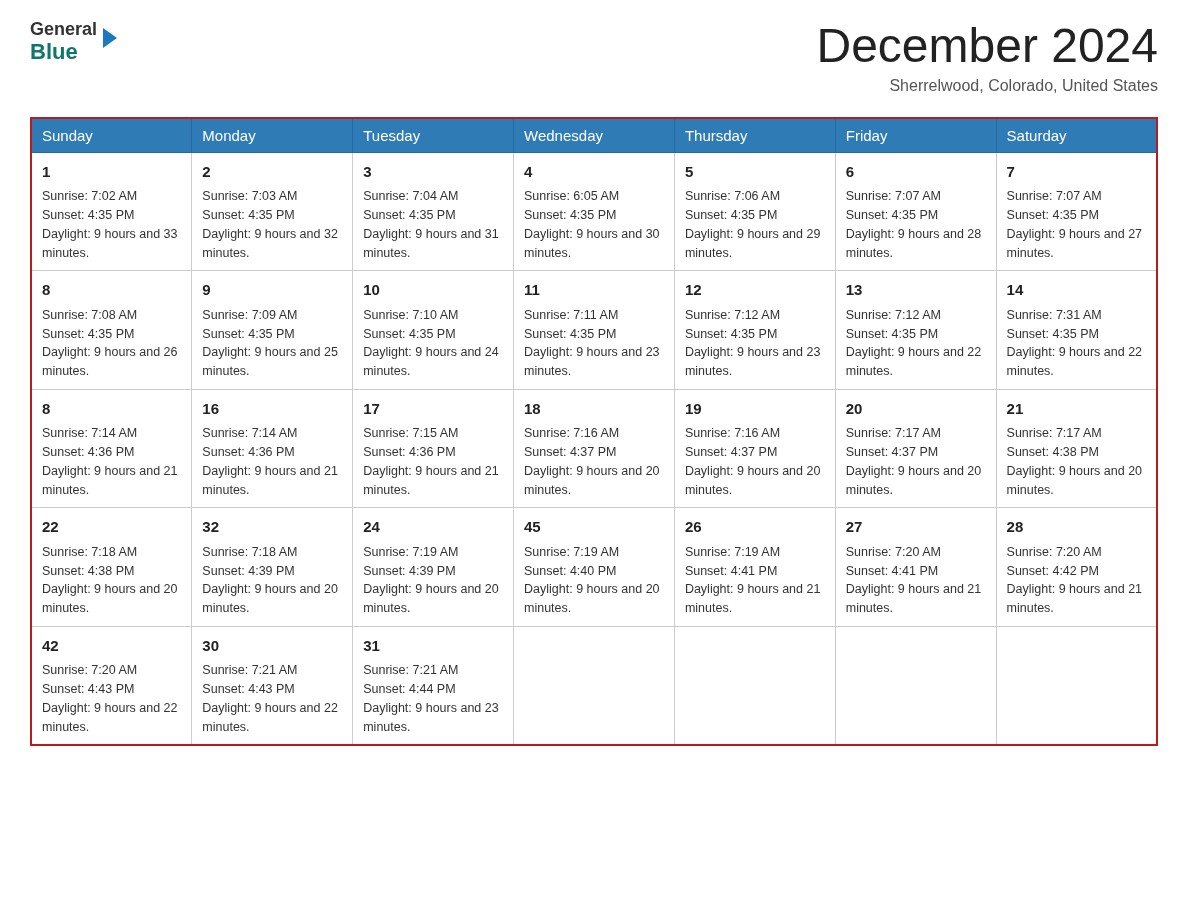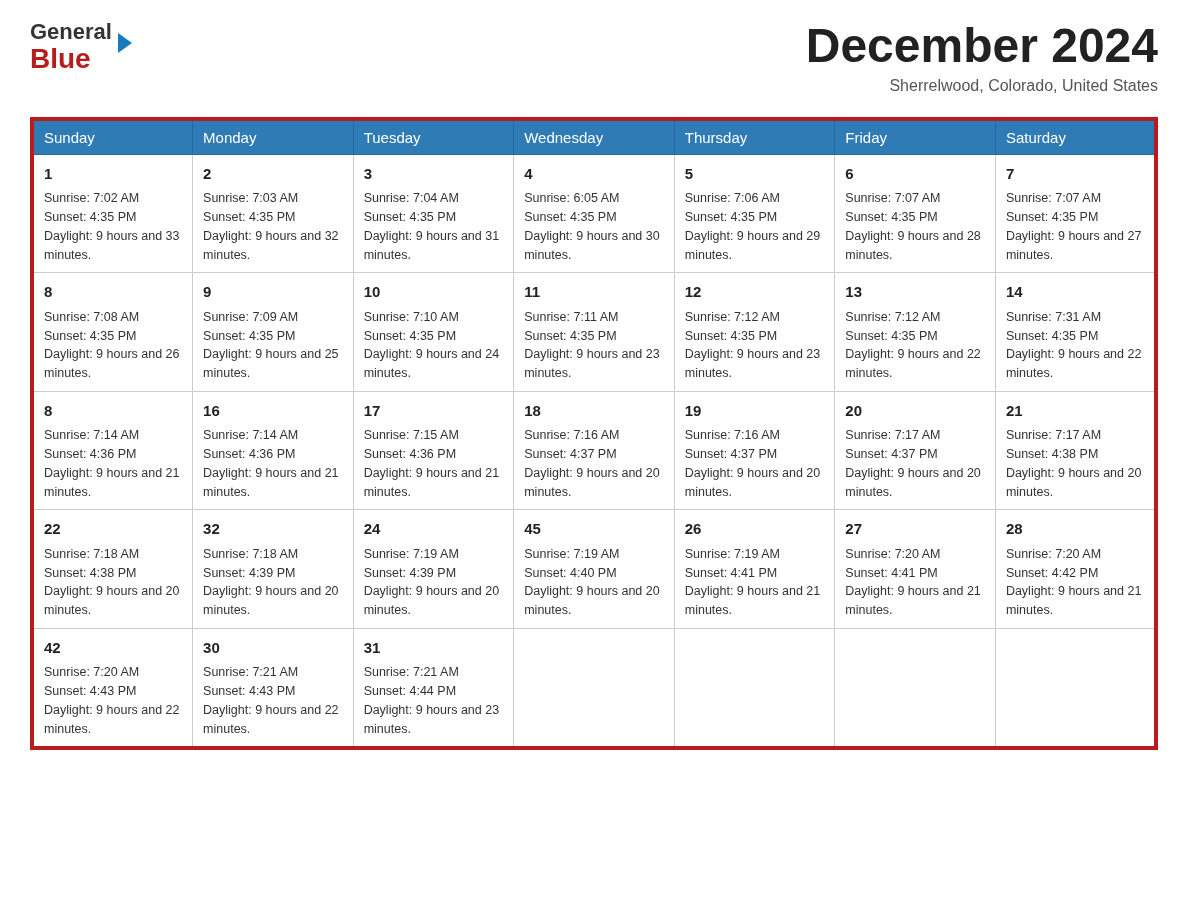--- a/index.html
+++ b/index.html
@@ -15,56 +15,56 @@
       justify-content: space-between;
       align-items: flex-start;
       margin-bottom: 16px;
     }
     .logo {
       display: flex;
       align-items: center;
       gap: 4px;
     }
     .logo-text-general {
-      font-size: 22px;
+      font-size: 18px;
       font-weight: bold;
       color: #333;
     }
     .logo-text-blue {
-      font-size: 28px;
+      font-size: 22px;
       font-weight: bold;
-      color: #b91c1c;
+      color: #0f766e;
     }
     .logo-arrow {
       width: 0;
       height: 0;
       border-left: 14px solid #1a7abf;
       border-top: 10px solid transparent;
       border-bottom: 10px solid transparent;
       margin-left: 2px;
       margin-top: -4px;
     }
     .title-area {
       text-align: right;
     }
     .month-title {
       font-size: 48px;
-      font-weight: 700;
+      font-weight: 400;
       color: #222;
       line-height: 1.1;
     }
     .location-title {
       font-size: 16px;
       color: #555;
       margin-top: 4px;
     }
     .calendar-table {
       width: 100%;
       border-collapse: collapse;
-      border: 4px solid #b91c1c;
+      border: 2px solid #b91c1c;
       margin-top: 22px;
     }
     .calendar-table th {
       background-color: #2e7bb5;
       color: #fff;
       font-size: 15px;
       font-weight: normal;
       padding: 8px 10px;
       text-align: left;
       border: 1px solid #2569a0;

